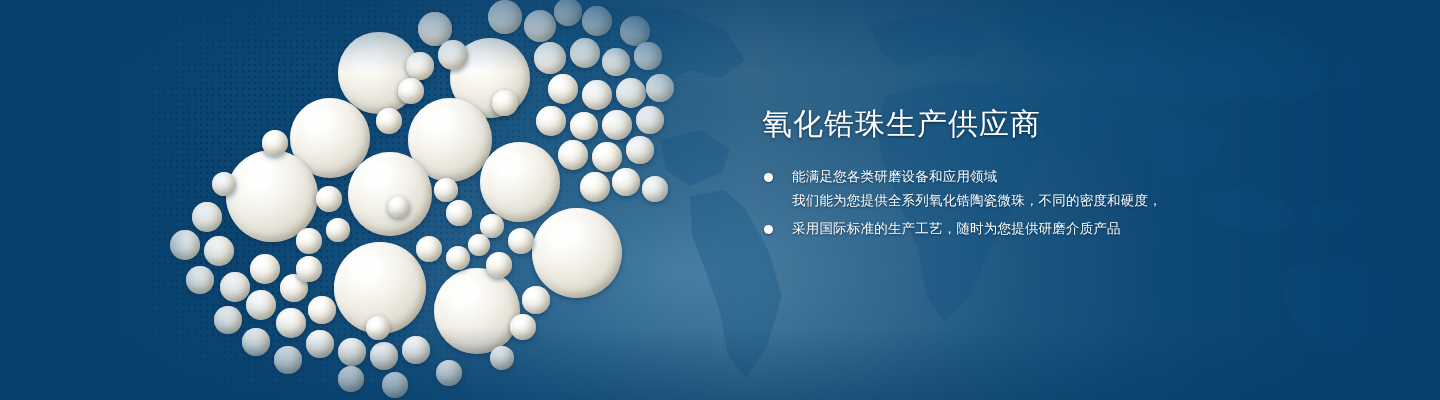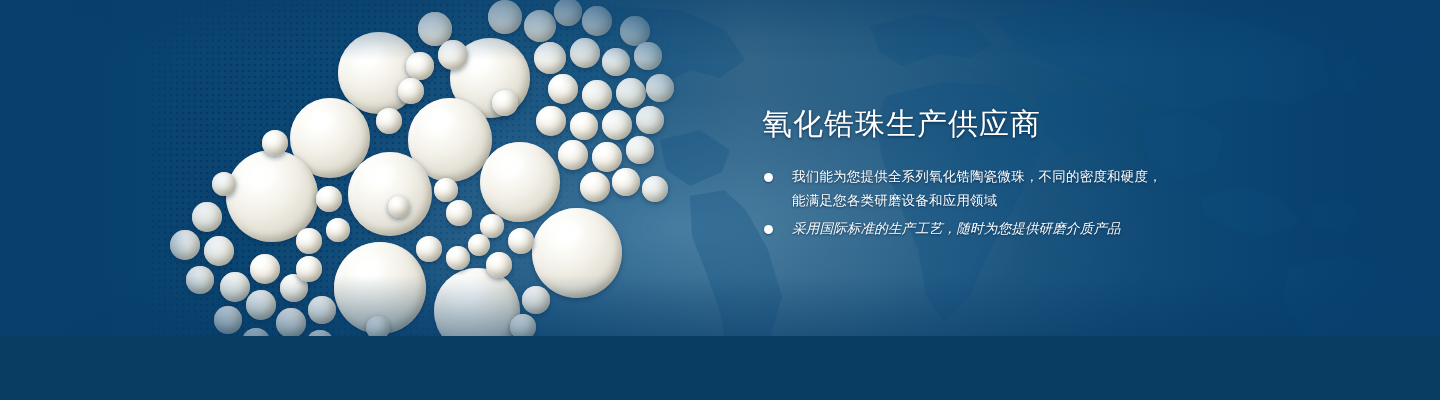--- a/index.html
+++ b/index.html
@@ -7,21 +7,21 @@
     padding: 0;
     background: #0a3d62;
   }
   body {
     font-family: "Liberation Sans", "DejaVu Sans", sans-serif;
   }
 
   .banner {
     position: relative;
     width: 1440px;
-    height: 336px;
+    height: 400px;
     overflow: hidden;
     background: #07406e;
   }
 
   
   .bg-base {
     position: absolute;
     inset: 0;
     background: #07406e;
   }
@@ -151,21 +151,21 @@
   .bullet {
     position: relative;
     padding-left: 30px;
     margin-bottom: 6px;
     font-size: 13.5px;
     line-height: 22px;
     color: #ffffff;
     letter-spacing: 0.2px;
     text-shadow: 0 1px 2px rgba(3,28,54,0.7);
   }
-  .bullet:last-child { margin-bottom: 12px; font-style: italic; }
+  .bullet:last-child { margin-bottom: 12px; }
   .bullet-dot {
     position: absolute;
     left: 2px;
     top: 7px;
     width: 9px;
     height: 9px;
     border-radius: 50%;
     background: #ffffff;
     box-shadow: 0 1px 2px rgba(3,28,54,0.55);
   }
@@ -296,22 +296,22 @@
   </div>
 
   <div class="bg-vignette"></div>
 
   <div class="text-block">
     <h1 class="headline">氧化锆珠生产供应商</h1>
 
     <ul class="bullets">
       <li class="bullet">
         <span class="bullet-dot"></span>
+        <span class="bullet-line">能满足您各类研磨设备和应用领域</span>
         <span class="bullet-line">我们能为您提供全系列氧化锆陶瓷微珠，不同的密度和硬度，</span>
-        <span class="bullet-line">能满足您各类研磨设备和应用领域</span>
       </li>
       <li class="bullet">
         <span class="bullet-dot"></span>
         <span class="bullet-line">采用国际标准的生产工艺，随时为您提供研磨介质产品</span>
       </li>
     </ul>
   </div>
 
 </div>
 

